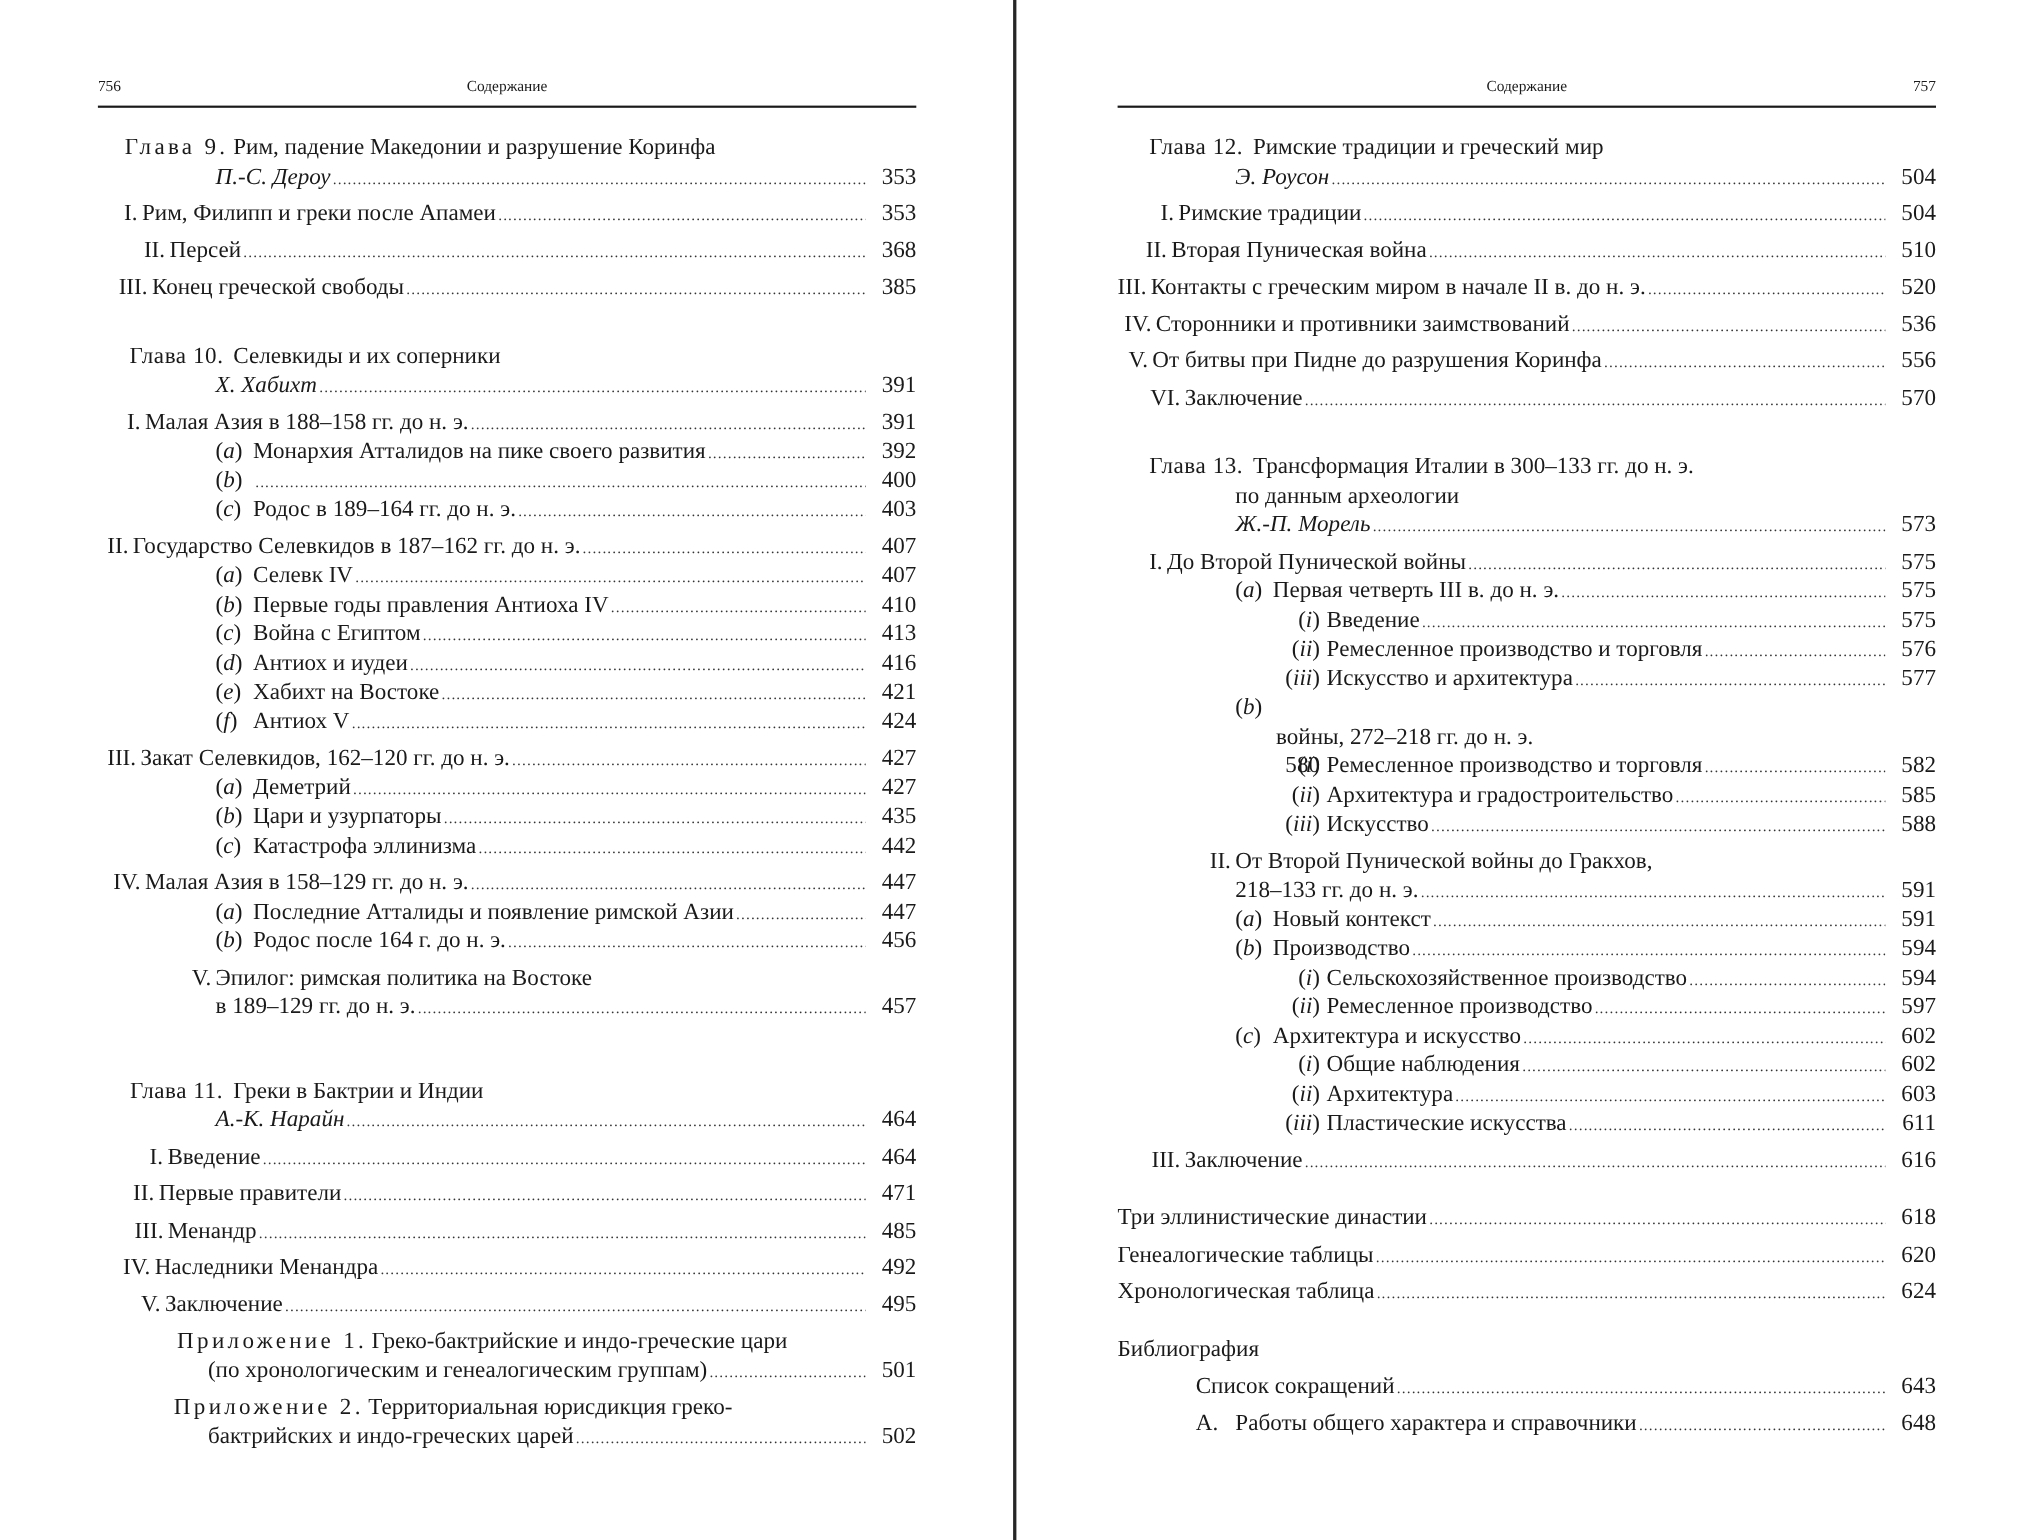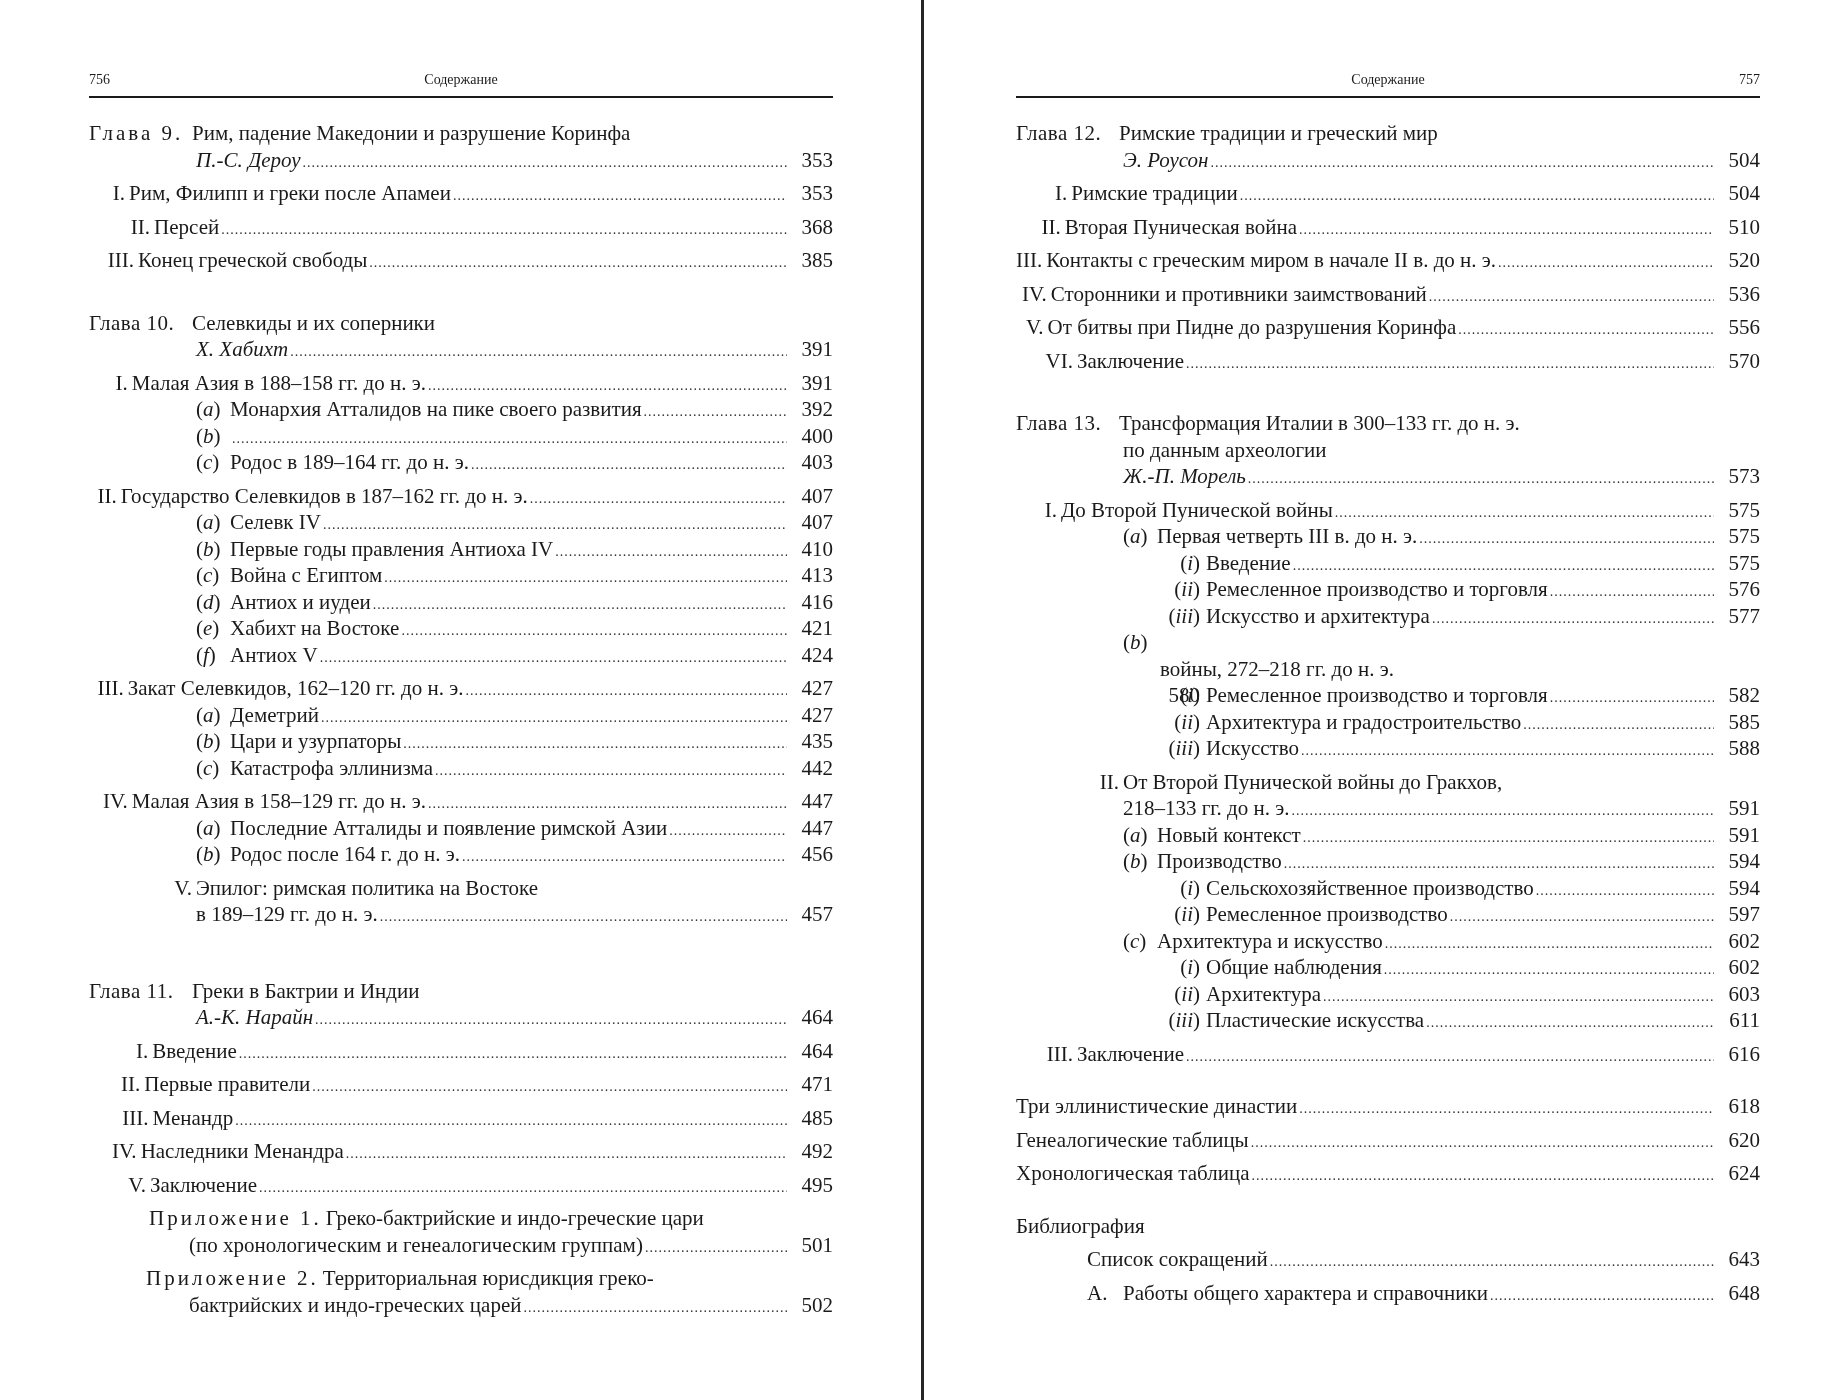--- a/index.html
+++ b/index.html
@@ -34,24 +34,24 @@
   .line .lead-text { flex: 0 0 auto; }
   .line .dots {
     flex: 1 1 auto; overflow: hidden; margin: 0 6px 0 2px;
     color: #333; letter-spacing: 1px; font-size: 14px;
   }
   .line .dots::before {
     content: "....................................................................................................................................................................................................................";
   }
   .line .page-ref { flex: 0 0 auto; width: 40px; text-align: right; }
   .label { display: inline-block; text-align: right; }
-  .chap-label { width: 103px; text-align: left; letter-spacing: 3px; }
+  .chap-label { width: 103px; text-align: center; letter-spacing: 3px; margin-left: 20px; }
   .chap-label.tight { letter-spacing: 0.5px; }
   .sec-label { width: 103px; }
-  .app-label { letter-spacing: 3px; }
+  .app-label { letter-spacing: 3px; margin-left: 12px; }
   .it { font-style: italic; }
   .gap-s { height: 7px; }
   .gap-m { height: 30px; }
   .gap-l { height: 47px; }
   .ind-sub { padding-left: 107px; }
   .ind-subsub { padding-left: 142px; }
   .sub-mark { display: inline-block; width: 34px; }
   .subsub-mark { display: inline-block; width: 42px; text-align: right; margin-right: 6px; }
   .cont1 { padding-left: 107px; }
   .cont-sub { padding-left: 142px; flex-direction: column; }

